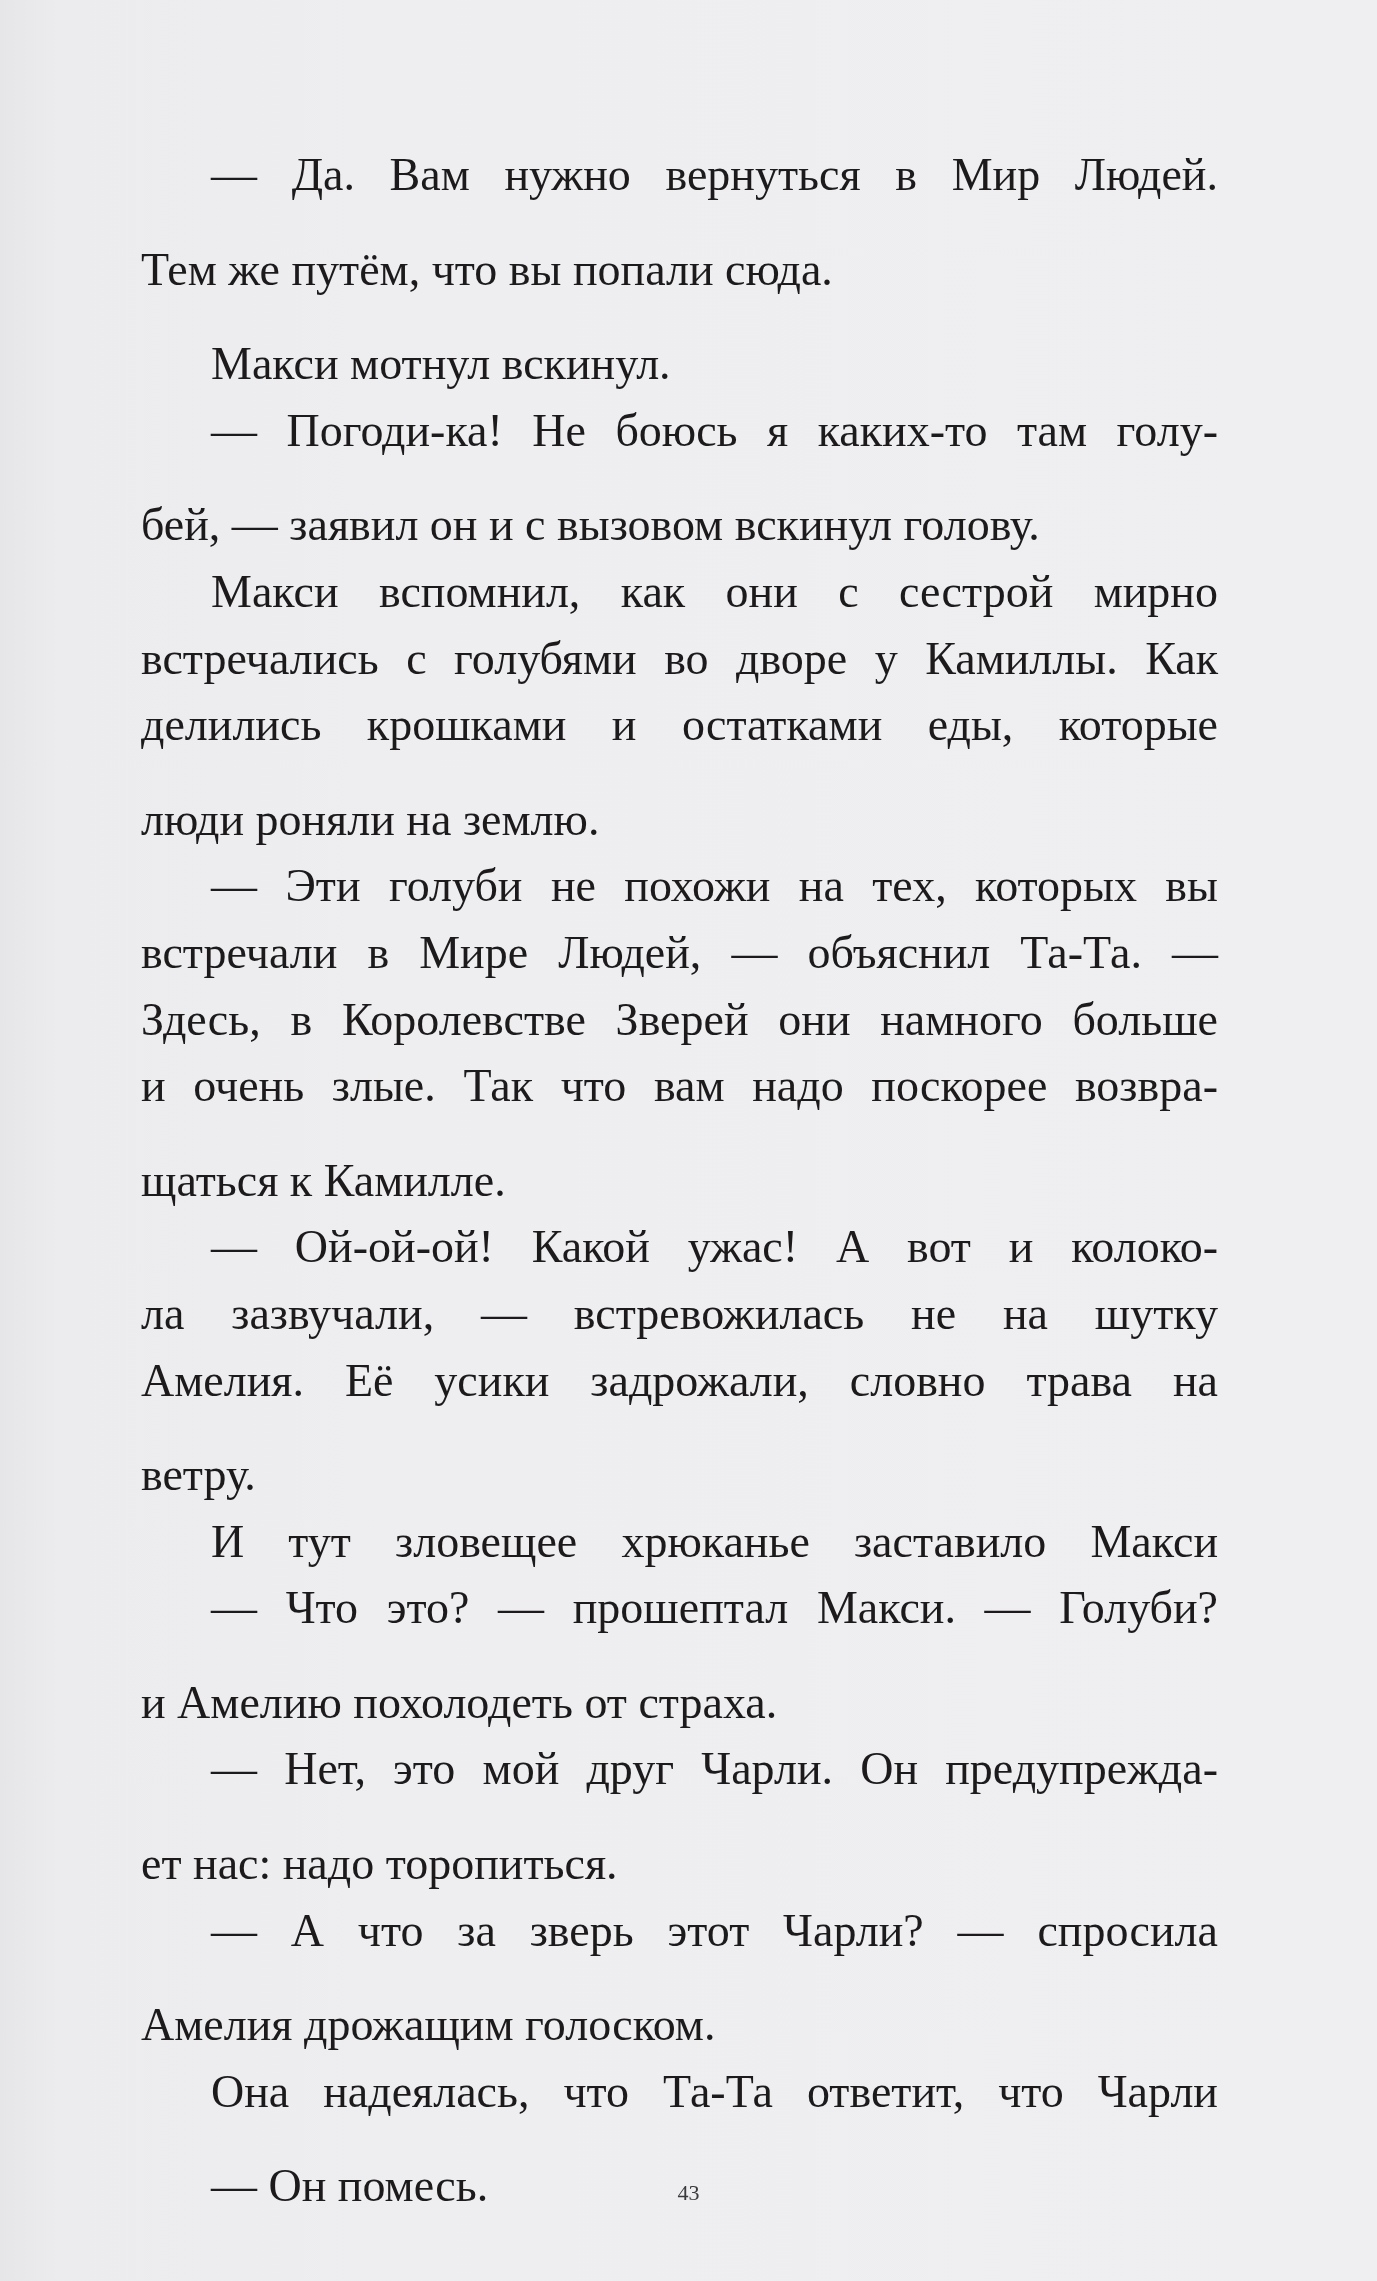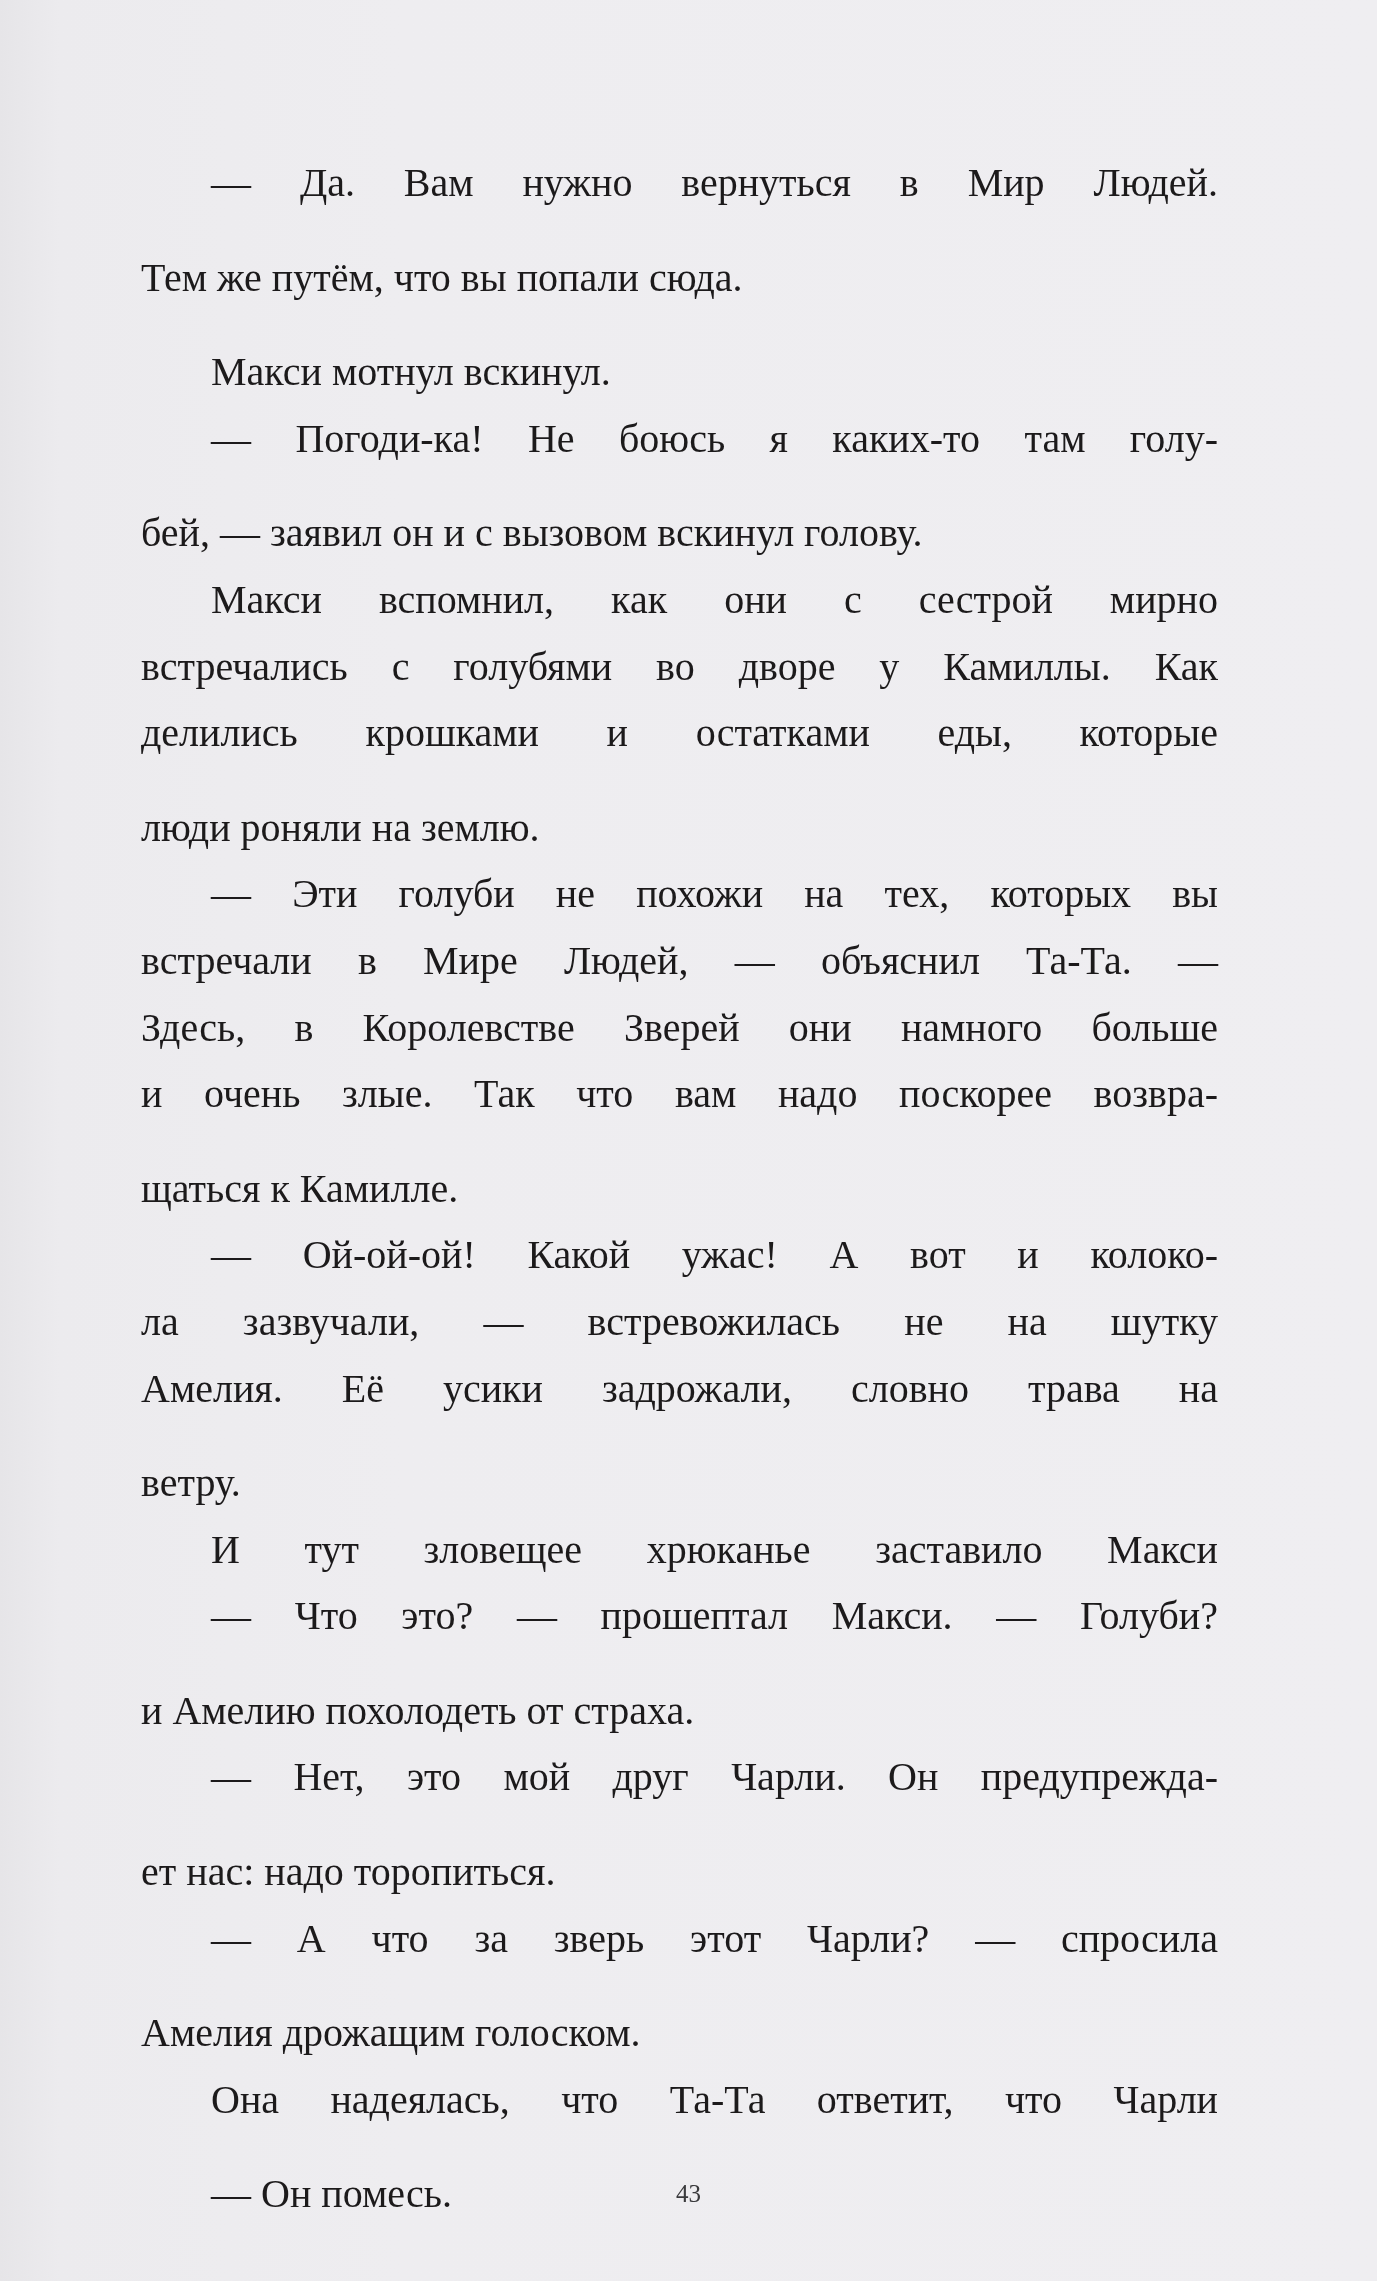--- a/index.html
+++ b/index.html
@@ -16,24 +16,24 @@
     .page {
       position: absolute;
       left: 0; top: 0;
       width: 1377px;
       height: 2281px;
       background: linear-gradient(90deg, #e6e5e8 0px, #ecebee 60px, #eeedf0 400px, #efeef1 1377px);
     }
     .text-block {
       position: absolute;
       left: 141px;
-      top: 150px;
+      top: 142px;
       width: 1077px;
       font-family: "Liberation Serif", "DejaVu Serif", serif;
-      font-size: 40px;
+      font-size: 46px;
       line-height: 66.6px;
       color: #1c1a1b;
     }
     .line {
       display: block;
       height: 66.6px;
       white-space: nowrap;
       text-align: justify;
       text-align-last: justify;
       overflow: visible;
@@ -45,21 +45,21 @@
       text-align-last: left;
       margin-top: 28px;
     }
     .page-number {
       position: absolute;
       left: 0;
       width: 1377px;
       top: 2180px;
       text-align: center;
       font-family: "Liberation Serif", "DejaVu Serif", serif;
-      font-size: 25px;
+      font-size: 22px;
       color: #3a3a3c;
     }
   </style>
 </head>
 <body>
 
 <div class="page">
   <div class="text-block">
     <span class="line indent">— Да. Вам нужно вернуться в Мир Людей.</span>
     <span class="line last">Тем же путём, что вы попали сюда.</span>

